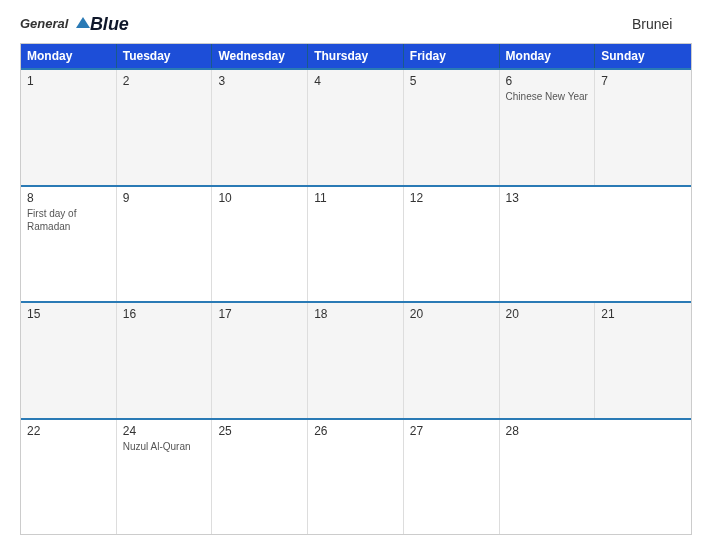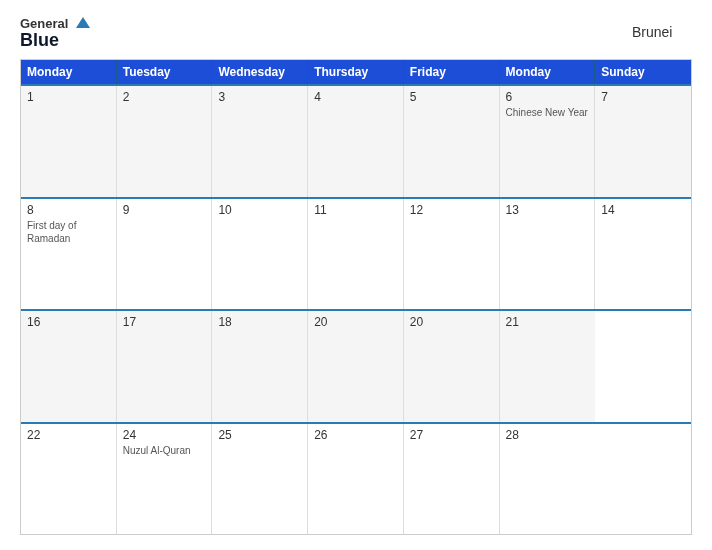--- a/index.html
+++ b/index.html
@@ -18,22 +18,23 @@
       flex-direction: column;
     }
     .header {
       display: flex;
       align-items: center;
       justify-content: space-between;
       margin-bottom: 10px;
     }
     .logo {
       display: flex;
-      flex-direction: column;
+      flex-direction: row;
       line-height: 1;
+      font-style: italic;
     }
     .logo-general {
       font-size: 13px;
       font-weight: bold;
       color: #333;
     }
     .logo-blue {
       font-size: 18px;
       font-weight: bold;
       color: #0f172a;
@@ -188,25 +189,25 @@
           </div>
           <div class="cal-cell">
             <span class="day-num">11</span>
           </div>
           <div class="cal-cell">
             <span class="day-num">12</span>
           </div>
           <div class="cal-cell">
             <span class="day-num">13</span>
           </div>
-          <div class="cal-cell">
-            <span class="day-num">14</span>
-          </div>
         </div>
         <div class="cal-row">
+          <div class="cal-cell">
+            <span class="day-num">15</span>
+          </div>
           <div class="cal-cell">
             <span class="day-num">16</span>
           </div>
           <div class="cal-cell">
             <span class="day-num">17</span>
           </div>
           <div class="cal-cell">
             <span class="day-num">18</span>
           </div>
           <div class="cal-cell">

